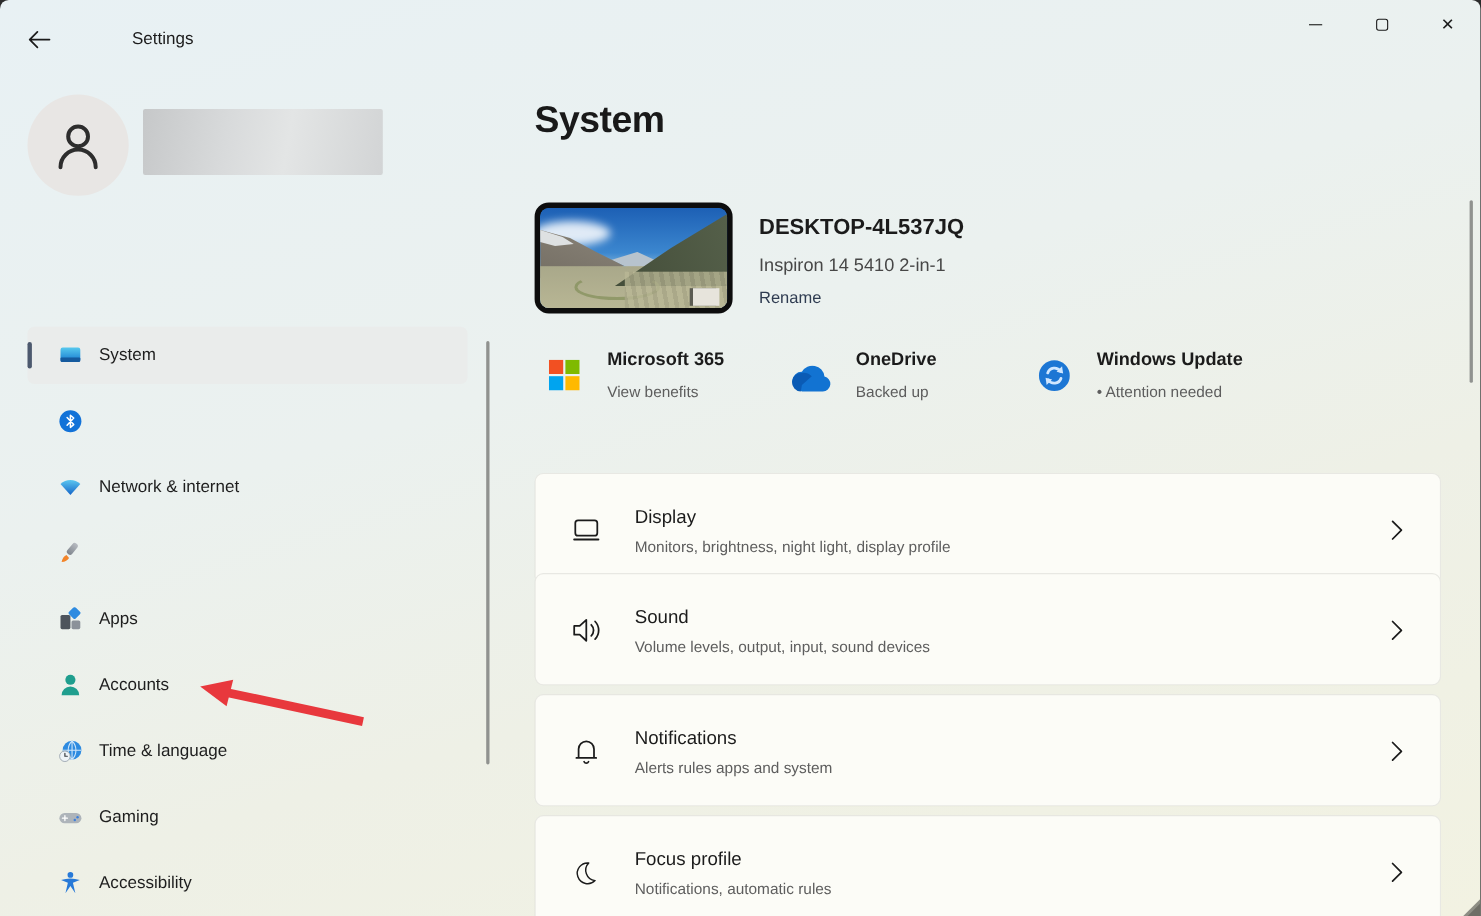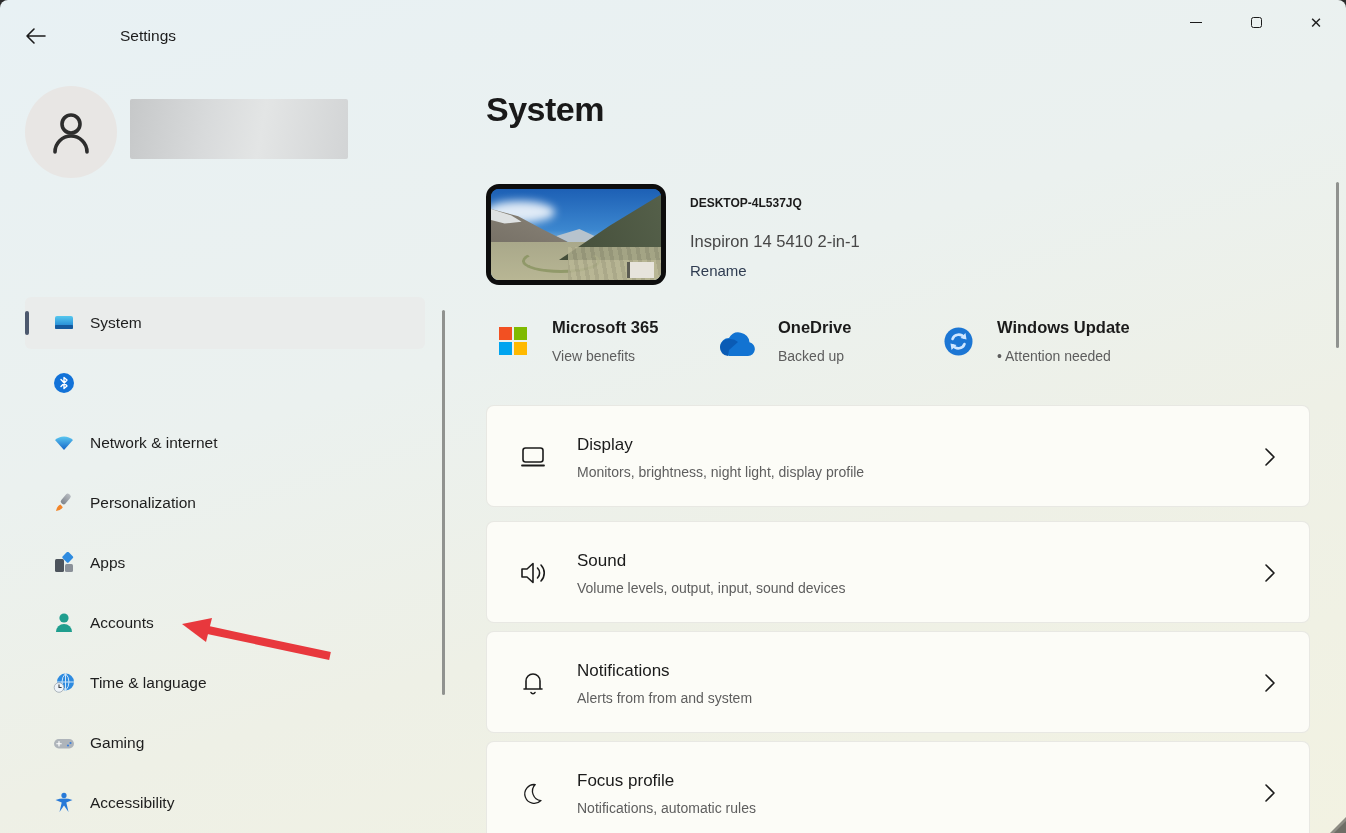--- a/index.html
+++ b/index.html
@@ -45,21 +45,21 @@
   .sky { position:absolute; inset:0; background:linear-gradient(180deg,#1d60b5 0%, #3c87cf 45%, #8fbedf 62%, #b9c4b0 70%); }
   .cloud { position:absolute; left:-6px; top:12px; width:70px; height:22px; border-radius:50%; background:rgba(255,255,255,.85); filter:blur(4px); }
   .mtn-left { position:absolute; inset:0; background:linear-gradient(200deg,#9a9488,#6c665c); clip-path:polygon(0 22%, 16% 30%, 30% 44%, 45% 58%, 30% 68%, 0 70%); }
   .snow-left { position:absolute; inset:0; background:#e8ecee; clip-path:polygon(0 22%, 12% 29%, 18% 36%, 8% 38%, 0 34%); opacity:.9; }
   .mtn-right { position:absolute; inset:0; background:linear-gradient(250deg,#55604a,#39422f); clip-path:polygon(100% 6%, 100% 78%, 40% 78%, 70% 40%); }
   .mtn-mid { position:absolute; inset:0; background:#b7c3cd; clip-path:polygon(38% 52%, 52% 44%, 66% 56%, 50% 62%); }
   .ground { position:absolute; left:0; right:0; bottom:0; height:42%; background:linear-gradient(180deg,#a9a88a,#b8b694); }
   .terrace { position:absolute; left:18%; bottom:8%; width:46%; height:26%; border-radius:50%; border:3px solid #7f8c55; border-top-color:transparent; opacity:.65; }
   .field-lines { position:absolute; right:0; bottom:0; width:55%; height:36%; background:repeating-linear-gradient(80deg,#a8a687 0 4px,#b9b795 4px 9px); opacity:.8; }
   .building { position:absolute; right:4%; bottom:2%; width:14%; height:18%; background:#e7e4dc; box-shadow:-3px 0 0 #5b5b52; }
-  .device-name { position:absolute; left:690px; top:196px; font-size:12px; font-weight:700; color:#1b1b1b; }
+  .device-name { position:absolute; left:690px; top:196px; font-size:20px; font-weight:700; color:#1b1b1b; }
   .device-model { position:absolute; left:690px; top:232px; font-size:16.5px; color:#474747; }
   .device-rename { position:absolute; left:690px; top:262px; font-size:15px; color:#2f3c51; cursor:pointer; }
   .status { position:absolute; top:318px; }
   .status .s-icon { position:absolute; top:9px; left:0; }
   .s-title { position:absolute; left:53px; top:0; font-size:16.5px; font-weight:700; color:#1b1b1b; white-space:nowrap; }
   .s-sub { position:absolute; left:53px; top:30px; font-size:14px; color:#5d5d5d; white-space:nowrap; }
   .card { position:absolute; left:486px; width:824px; height:102px; background:#fcfcf7; border:1px solid rgba(0,0,0,0.08); border-radius:8px; cursor:pointer; }
   .card .c-icon { position:absolute; left:31px; top:36px; width:30px; height:30px; }
   .c-title { position:absolute; left:90px; top:29px; font-size:17px; color:#1b1b1b; }
   .c-sub { position:absolute; left:90px; top:58px; font-size:14px; color:#5e5e5e; }
@@ -153,21 +153,20 @@
           <rect x="10" y="1" width="5.5" height="12" rx="2.4" transform="rotate(40 12.75 7)" fill="url(#brushg)"></rect>
           <path d="M7.5 12.5 Q4 14 3 19 Q8 18.5 9.8 15.2 Z" fill="#f2852a"></path>
           <defs>
               <linearGradient id="brushg" x1="0" y1="0" x2="0" y2="1">
             <stop offset="0" stop-color="#b8bcc2"></stop>
                 <stop offset="1" stop-color="#7e848c"></stop>
           </linearGradient>
             </defs>
         </svg>
       </span>
-      <span class="nav-label">Personalization</span>
     </div>
 
     <div class="nav-item">
 
       <span class="nav-icon">
         <svg width="22" height="22" viewBox="0 0 22 22">
           <rect x="2" y="7" width="9" height="13" rx="1.5" fill="#4d545c"></rect>
           <rect x="12" y="12" width="8" height="8" rx="1.5" fill="#8b9199"></rect>
           <rect x="10.5" y="1" width="8.5" height="8.5" rx="1.5" transform="rotate(45 14.75 5.25)" fill="#2e8be0"></rect>
         </svg>
@@ -282,21 +281,21 @@
         <path d="M8.5 12 a6.5 6.5 0 0 1 11.5-1.5" fill="none" stroke="#cfe6ff" stroke-width="2.6" stroke-linecap="round"></path>
         <polygon points="21.5,6 22.5,12.5 16.5,11" fill="#cfe6ff"></polygon>
         <path d="M20.5 17 a6.5 6.5 0 0 1-11.5 1.5" fill="none" stroke="#cfe6ff" stroke-width="2.6" stroke-linecap="round"></path>
         <polygon points="7.5,23 6.5,16.5 12.5,18" fill="#cfe6ff"></polygon>
       </svg>
     </span>
     <span class="s-title">Windows Update</span>
     <span class="s-sub">• Attention needed</span>
   </div>
 
-  <div class="card" style="top:405px;">
+  <div class="card" style="top:430px;">
     <span class="c-icon">
       <svg width="30" height="30" viewBox="0 0 30 30">
         <rect x="5" y="6" width="20" height="14" rx="2.5" fill="none" stroke="#1b1b1b" stroke-width="1.6"></rect>
         <path d="M4 23.5 h22" stroke="#1b1b1b" stroke-width="1.8" stroke-linecap="round"></path>
       </svg>
     </span>
     <span class="c-title">Display</span>
     <span class="c-sub">Monitors, brightness, night light, display profile</span>
     <span class="c-chevron">
       <svg width="14" height="22" viewBox="0 0 14 22">
@@ -322,21 +321,21 @@
   </div>
 
   <div class="card" style="top:631px;">
     <span class="c-icon">
       <svg width="30" height="30" viewBox="0 0 30 30">
         <path d="M8 21 V13 a7 7 0 0 1 14 0 v8 M6 21 h18" fill="none" stroke="#1b1b1b" stroke-width="1.6" stroke-linecap="round" stroke-linejoin="round"></path>
         <path d="M13 24.5 a2.2 2.2 0 0 0 4 0" fill="none" stroke="#1b1b1b" stroke-width="1.6" stroke-linecap="round"></path>
       </svg>
     </span>
     <span class="c-title">Notifications</span>
-    <span class="c-sub">Alerts from from and system</span>
+    <span class="c-sub">Alerts rules apps and system</span>
     <span class="c-chevron">
       <svg width="14" height="22" viewBox="0 0 14 22">
           <path d="M3 3 L11 11 L3 19" fill="none" stroke="#1b1b1b" stroke-width="1.6" stroke-linecap="round" stroke-linejoin="round"></path>
         </svg>
     </span>
   </div>
 
   <div class="card" style="top:741px;">
     <span class="c-icon">
       <svg width="30" height="30" viewBox="0 0 30 30">

